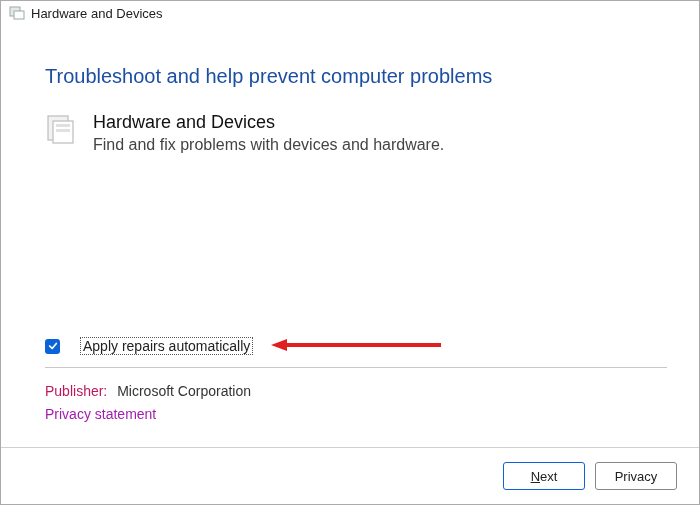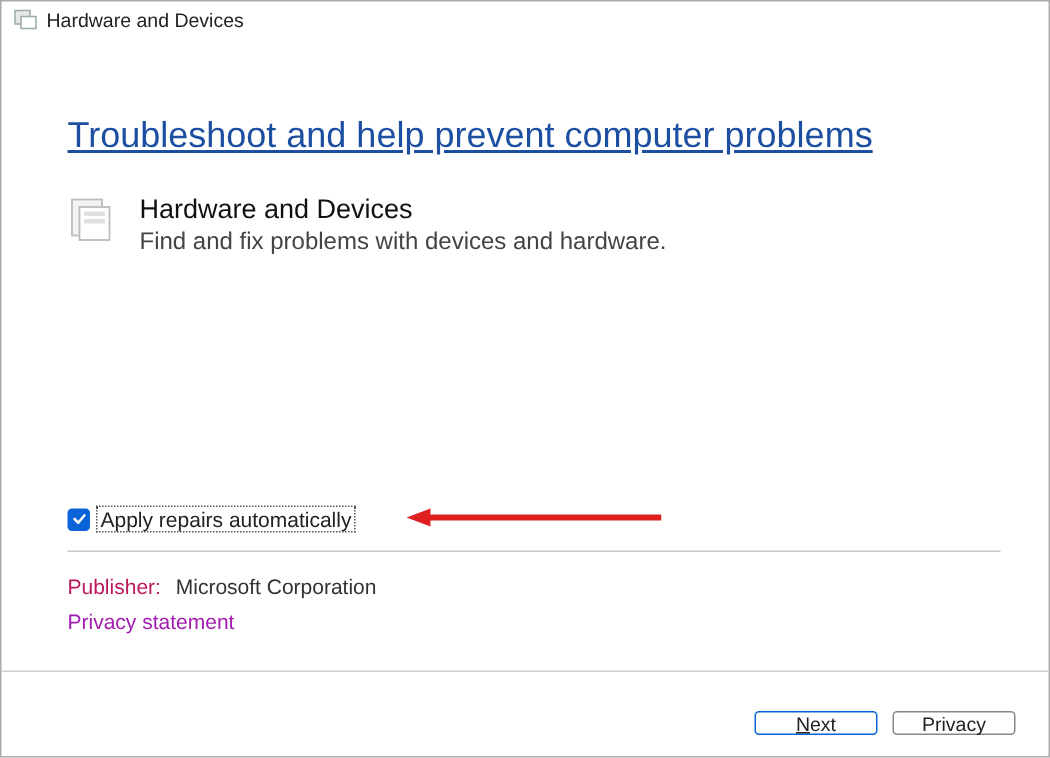--- a/index.html
+++ b/index.html
@@ -28,24 +28,23 @@
       width: 16px;
       height: 16px;
       display: inline-block;
     }
     .titlebar-text {
       font-size: 13px;
       color: #222;
     }
     .heading {
       color: #1c4fa1;
-      font-size: 24px;
+      font-size: 20px;
       font-weight: 400;
-      margin: 50px 0 0 44px;
-      text-decoration: underline;
+      margin: 38px 0 0 44px;
     }
     .item-block {
       display: flex;
       align-items: flex-start;
       margin: 24px 0 0 44px;
       gap: 12px;
     }
     .item-icon {
       width: 36px;
       height: 36px;
@@ -60,21 +59,21 @@
       font-size: 16px;
       color: #444;
       margin-top: 2px;
     }
     .apply-row {
       position: absolute;
       left: 44px;
       top: 336px;
       display: flex;
       align-items: center;
-      gap: 4px;
+      gap: 20px;
     }
     .checkbox {
       width: 15px;
       height: 15px;
       border-radius: 3px;
       background: #0a63d8;
       color: #fff;
       display: flex;
       align-items: center;
       justify-content: center;
@@ -135,21 +134,21 @@
     }
     .button-row {
       position: absolute;
       right: 22px;
       bottom: 14px;
       display: flex;
       gap: 10px;
     }
     .btn {
       min-width: 82px;
-      height: 16px;
+      height: 28px;
       background: #fff;
       border: 1px solid #888;
       border-radius: 3px;
       font-size: 13px;
       font-family: inherit;
       color: #222;
       cursor: pointer;
       padding: 0 14px;
     }
     .btn.primary {

